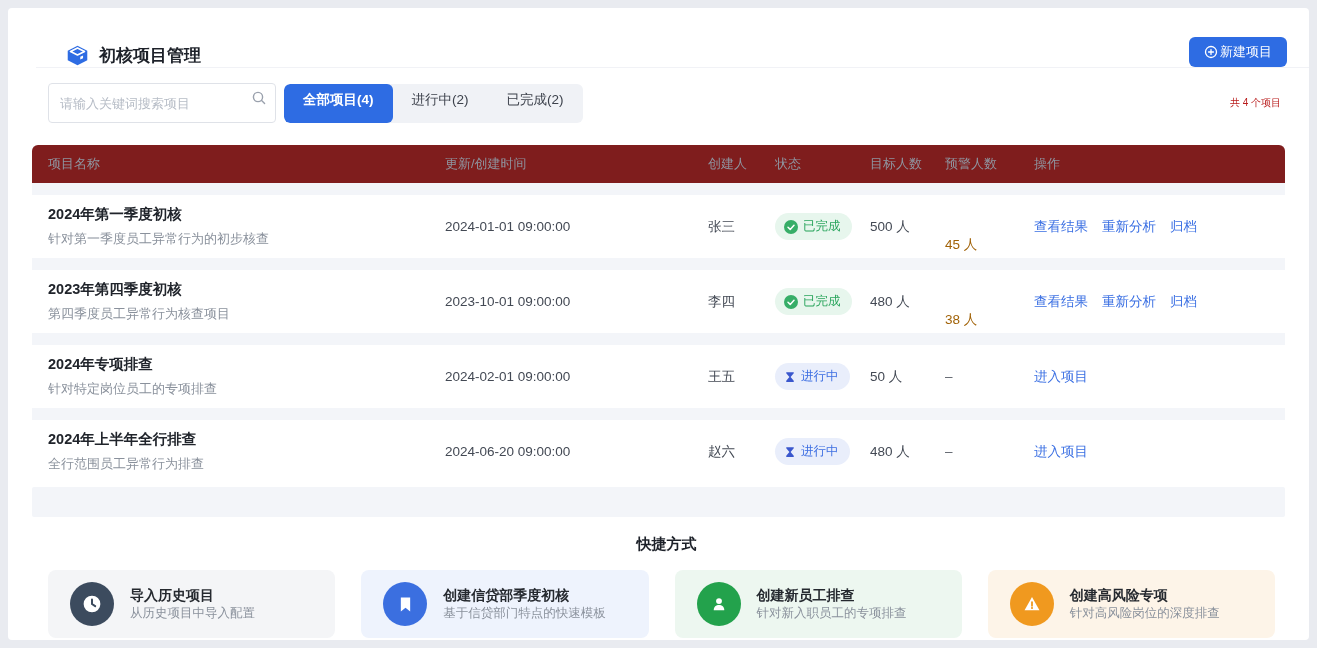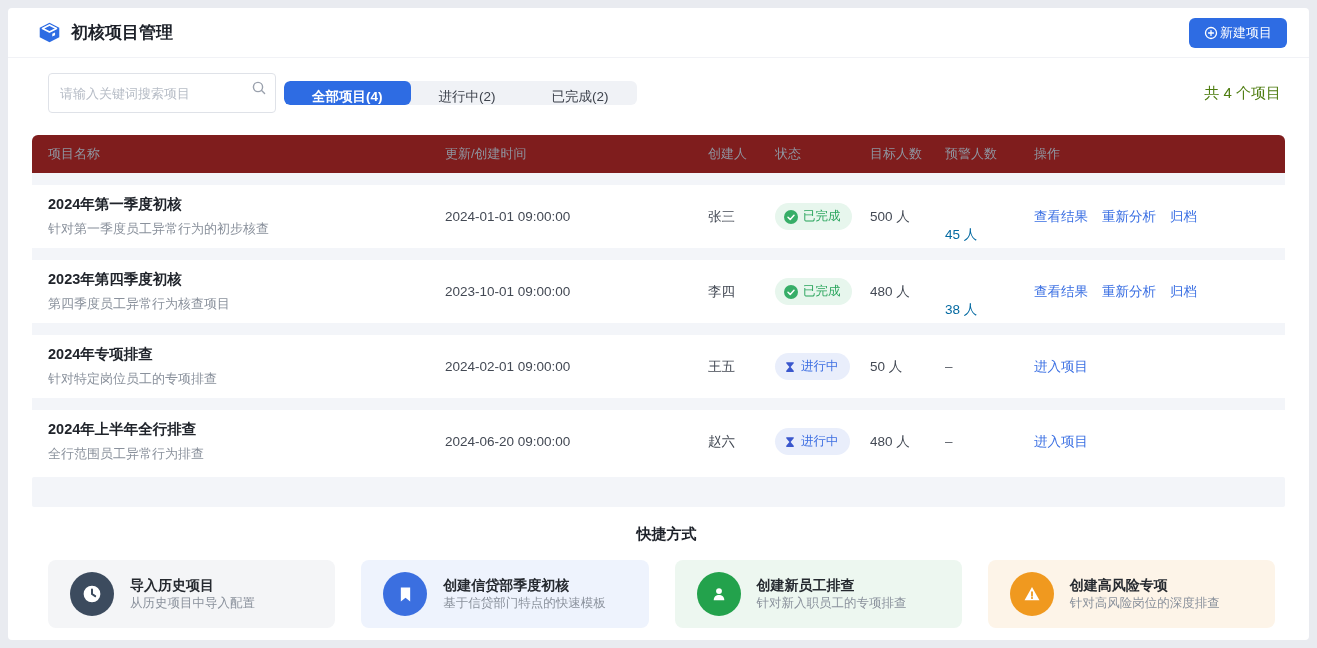--- a/index.html
+++ b/index.html
@@ -9,22 +9,22 @@
     font-family:"Liberation Sans","DejaVu Sans",sans-serif;
     color:#434954;
   }
   .panel {
     position:absolute; left:8px; top:8px; width:1301px; height:632px;
     background:#ffffff; border-radius:4px; overflow:hidden;
   }
 
   
   .panel-header {
-    height:50px; display:flex; align-items:center;
-    padding:0 22px 0 30px; border-bottom:1px solid #f1f2f6;
+    height:60px; display:flex; align-items:flex-end;
+    padding:0 22px 0 30px; border-bottom:1px solid #f1f2f6;margin-left:28px;
   }
   .title-group { display:flex; align-items:center; gap:10px; }
   .page-title { font-size:17px; font-weight:700; color:#1d2129; }
   .btn-primary {
     margin-left:auto; height:30px; padding:0 15px;
     background:#2e6ce3; color:#fff; border:none; border-radius:6px;
     font-size:13px; font-weight:500; display:inline-flex; align-items:center; gap:2px;
     cursor:pointer; font-family:inherit;
   }
 
@@ -35,46 +35,46 @@
     width:228px; height:40px; border:1px solid #dfe2e8; border-radius:4px;
     padding:0 32px 0 11px; font-size:13px; color:#303540; outline:none;
     font-family:inherit; background:#fff;
   }
   .search-box input::placeholder { color:#b6bcc6; }
   .search-icon { position:absolute; right:9px; top:7px; }
   .tab-group {
     display:flex; margin-left:8px; background:#f0f2f6; border-radius:6px; overflow:hidden;
   }
   .tab {
-    height:24px; line-height:32px; padding:0 28px; font-size:13.5px; color:#3d424c;
+    height:39px; line-height:32px; padding:0 19px; font-size:13.5px; color:#3d424c;
     cursor:pointer; white-space:nowrap;
   }
   .tab.active { background:#2e6ce3; color:#fff; font-weight:600; border-radius:6px; }
-  .total-count { margin-left:auto; font-size:15px; color:#4d7c0f; }
+  .total-count { margin-left:auto; font-size:10px; color:#b91c1c; }
 
   
   .table-wrap { margin:22px 24px 0; background:#f3f5f9; border-radius:6px; }
   .grid-cols {
     display:grid; grid-template-columns:397px 263px 67px 95px 75px 89px 1fr;
     align-items:center; padding:0 16px;
   }
   .thead { height:38px; background:#7f1d1d; border-radius:6px 6px 0 0;
            font-size:13px; color:#8f95a0; }
   .trow { background:#ffffff; height:63px; margin-top:12px; }
   .trow:first-of-type { margin-top:2px; }
   .row-title { font-size:14.5px; font-weight:700; color:#20242b; }
   .row-desc { font-size:13px; color:#8a919c; margin-top:6px; }
   .cell { font-size:13.5px; color:#434954; }
   .badge {
     display:inline-flex; align-items:center; gap:5px;
     padding:5px 11px 5px 9px; border-radius:20px; font-size:12.5px; font-weight:500;
   }
   .badge.done { background:#e7f6ed; color:#2aa55d; }
   .badge.running { background:#e9eefb; color:#3e6fe2; }
-  .warn-red { color:#0369a1;margin-top:36px; }
+  .warn-red { color:#a16207;margin-top:36px; }
   .warn-dash { color:#555a63; }
   .actions { display:flex; gap:14px; }
   .link { color:#3a6fe3; font-size:13.5px; font-weight:500; text-decoration:none; cursor:pointer; white-space:nowrap; }
 
   .section-gap { height:30px; background:#f3f5f9; margin:4px 24px 0; border-radius:2px; }
 
   
   .shortcuts { padding:18px 24px 0 40px; }
   .shortcuts-title { font-size:15px; font-weight:700; color:#1d2129;text-align:center; }
   .cards { display:flex; gap:26px; margin-top:16px; padding-right:10px; }

